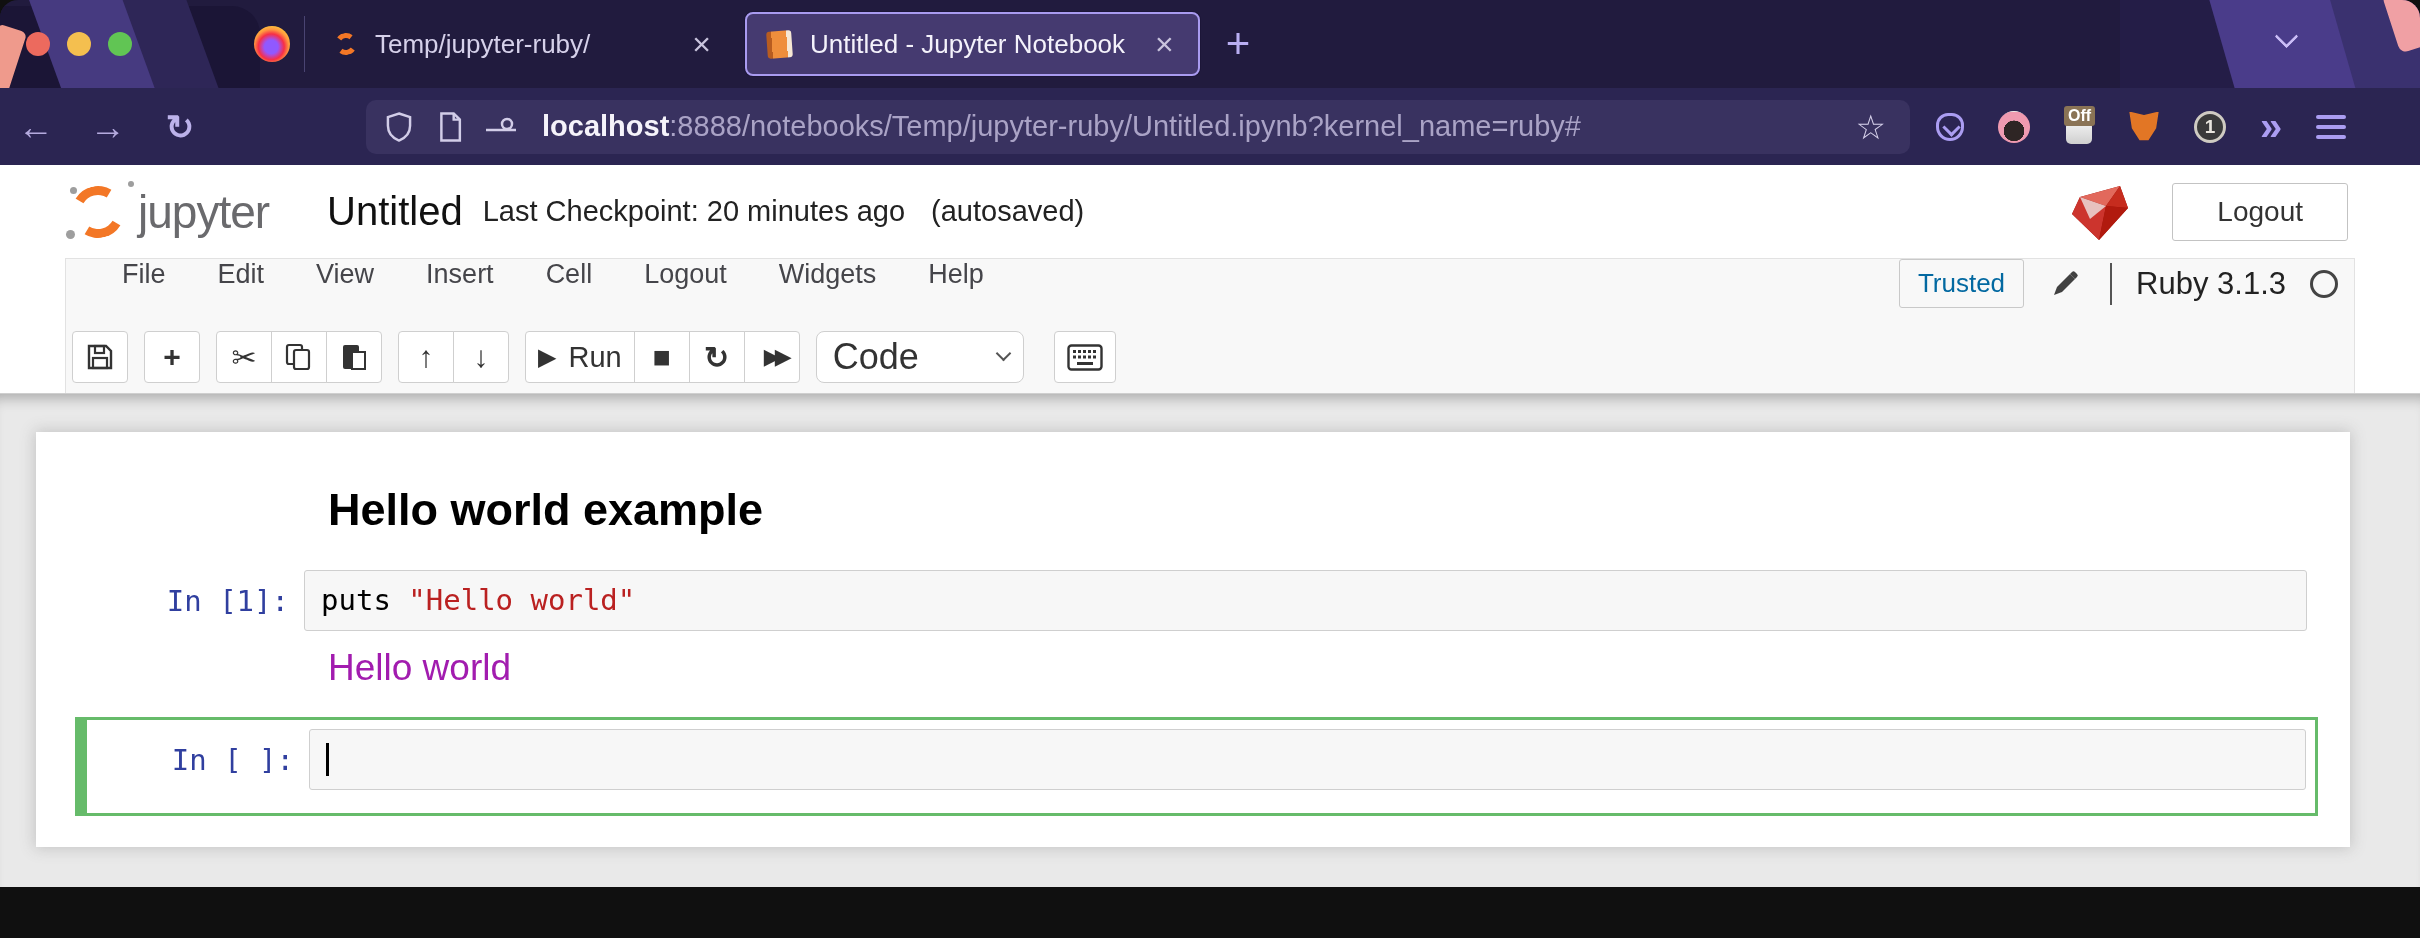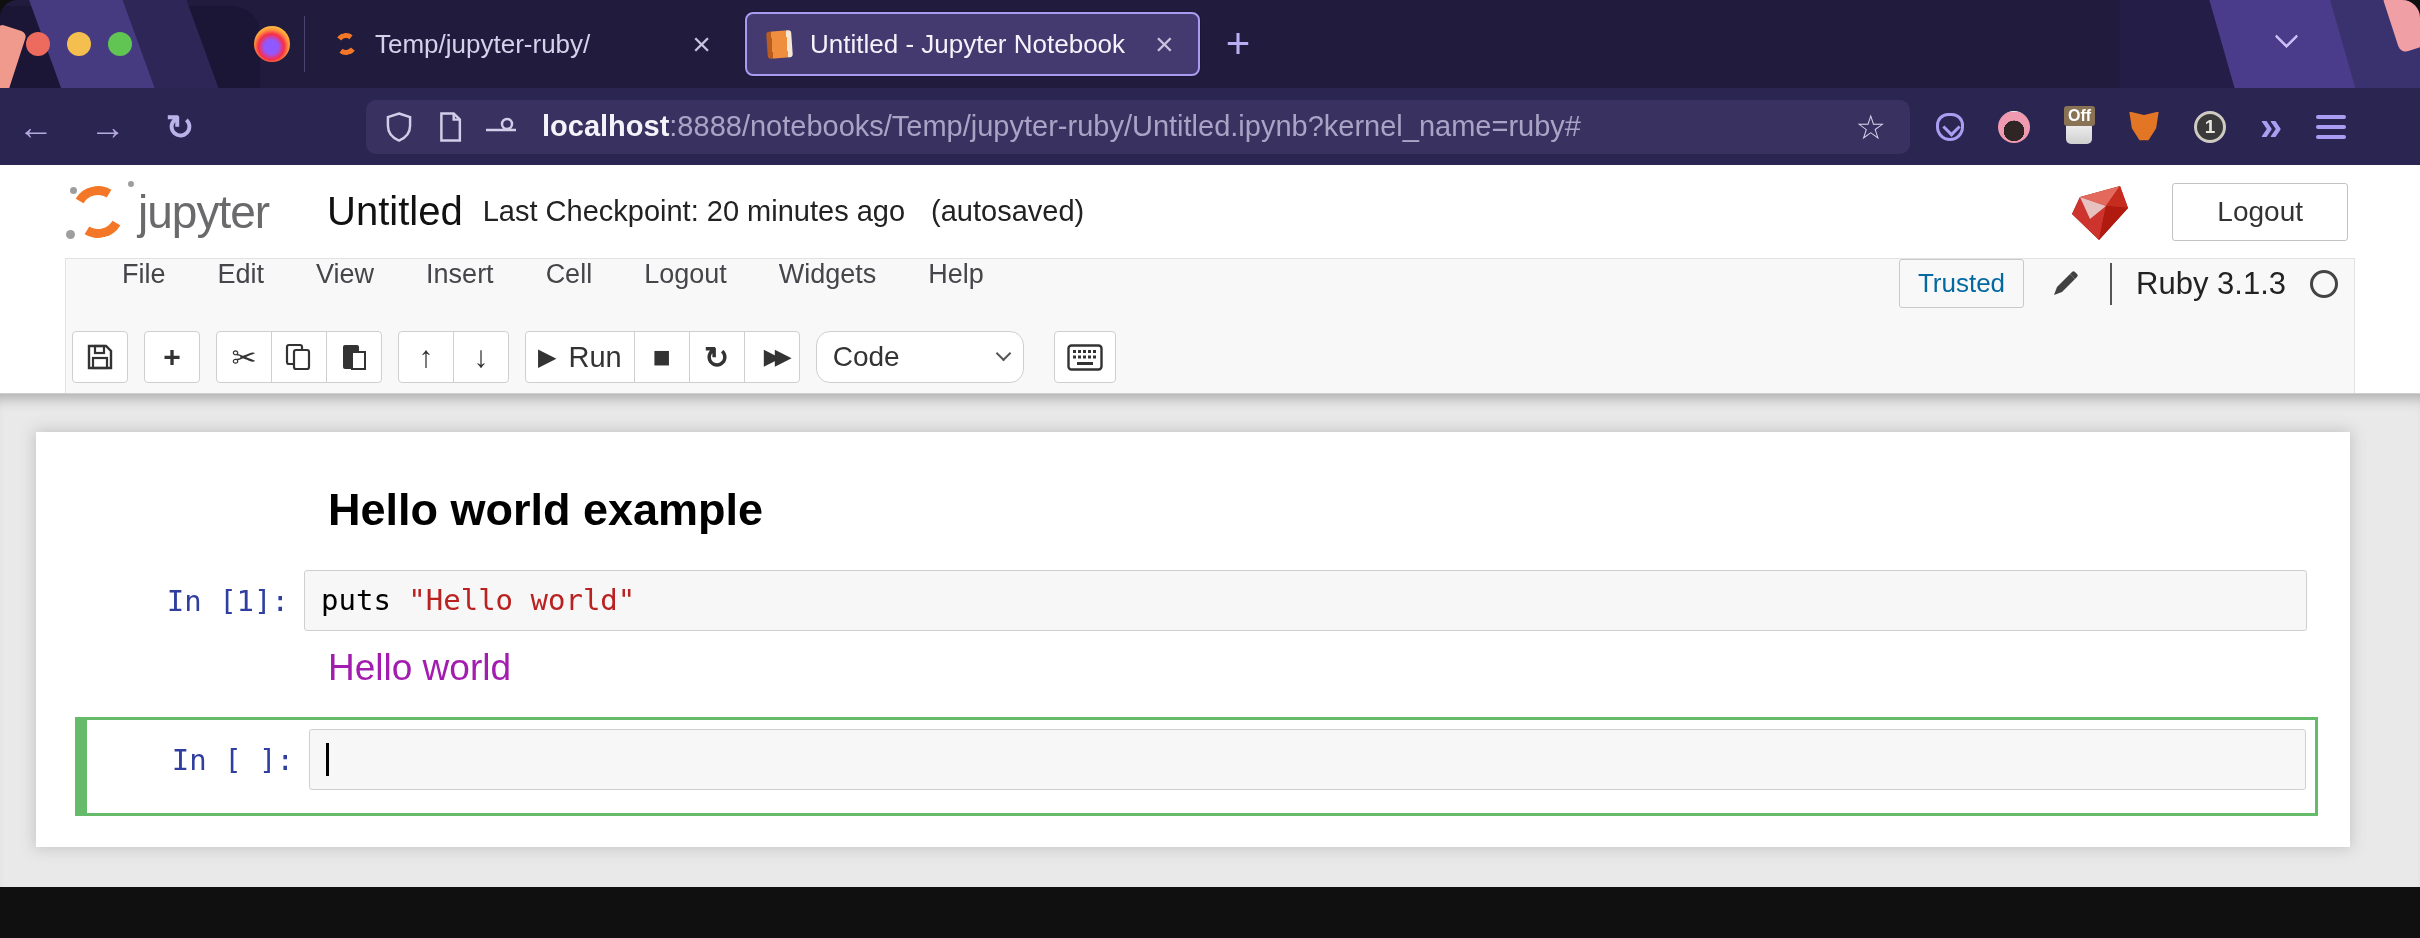--- a/index.html
+++ b/index.html
@@ -103,22 +103,22 @@
   .toolbar-row { display:flex; align-items:center; height:72px; padding-left:6px; gap:16px; }
   .btn-group { display:flex; }
   .tb-btn { height:52px; min-width:56px; background:#fff; border:1px solid #cfcfcf; border-radius:4px;
             display:flex; align-items:center; justify-content:center; color:#333; font-size:30px; padding:0 12px; }
   .btn-group .tb-btn { border-radius:0; margin-left:-1px; }
   .btn-group .tb-btn:first-child { border-radius:4px 0 0 4px; margin-left:0; }
   .btn-group .tb-btn:last-child { border-radius:0 4px 4px 0; }
   .tb-glyph-bold { font-weight:bold; }
   .run-label { font-size:29px; margin-left:12px; }
   .ff-glyph { letter-spacing:-6px; font-size:22px; padding-right:6px; }
-  .celltype-select { height:52px; width:208px; background:#fff; border:1px solid #cfcfcf; border-radius:14px;
-     display:flex; align-items:center; font-size:28px; color:#333; padding:0 16px; position:relative; }
+  .celltype-select { height:52px; width:208px; background:#fff; border:1px solid #cfcfcf; border-radius:8px;
+     display:flex; align-items:center; font-size:36px; color:#333; padding:0 16px; position:relative; }
   .celltype-select .sel-chevron { position:absolute; right:14px; top:16px; width:11px; height:11px;
      border-right:2px solid #555; border-bottom:2px solid #555; transform:rotate(45deg); }
   .kb-btn { margin-left:14px; }
 
   
   .page { height:546px; background:#e9e9e9; box-shadow:inset 0 14px 14px -10px rgba(0,0,0,0.28); border-top:1px solid #cfcfcf; }
   .nb-card { margin:38px 70px 0 36px; height:415px; background:#fff; box-shadow:0 0 14px 1px rgba(80,80,80,0.25);
              padding-top:52px; }
   .nb-h1 { font-size:45px; font-weight:bold; color:#000; margin-left:292px; margin-bottom:34px; }
   .cell-row { display:flex; align-items:flex-start; }

